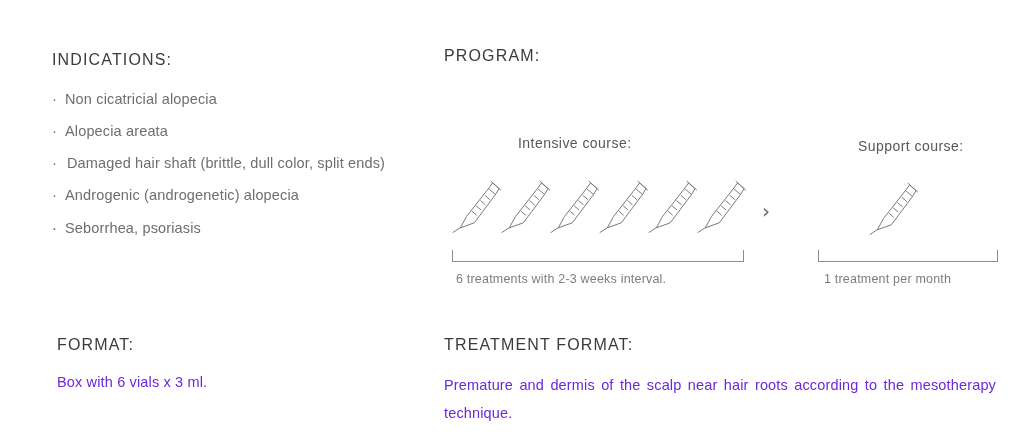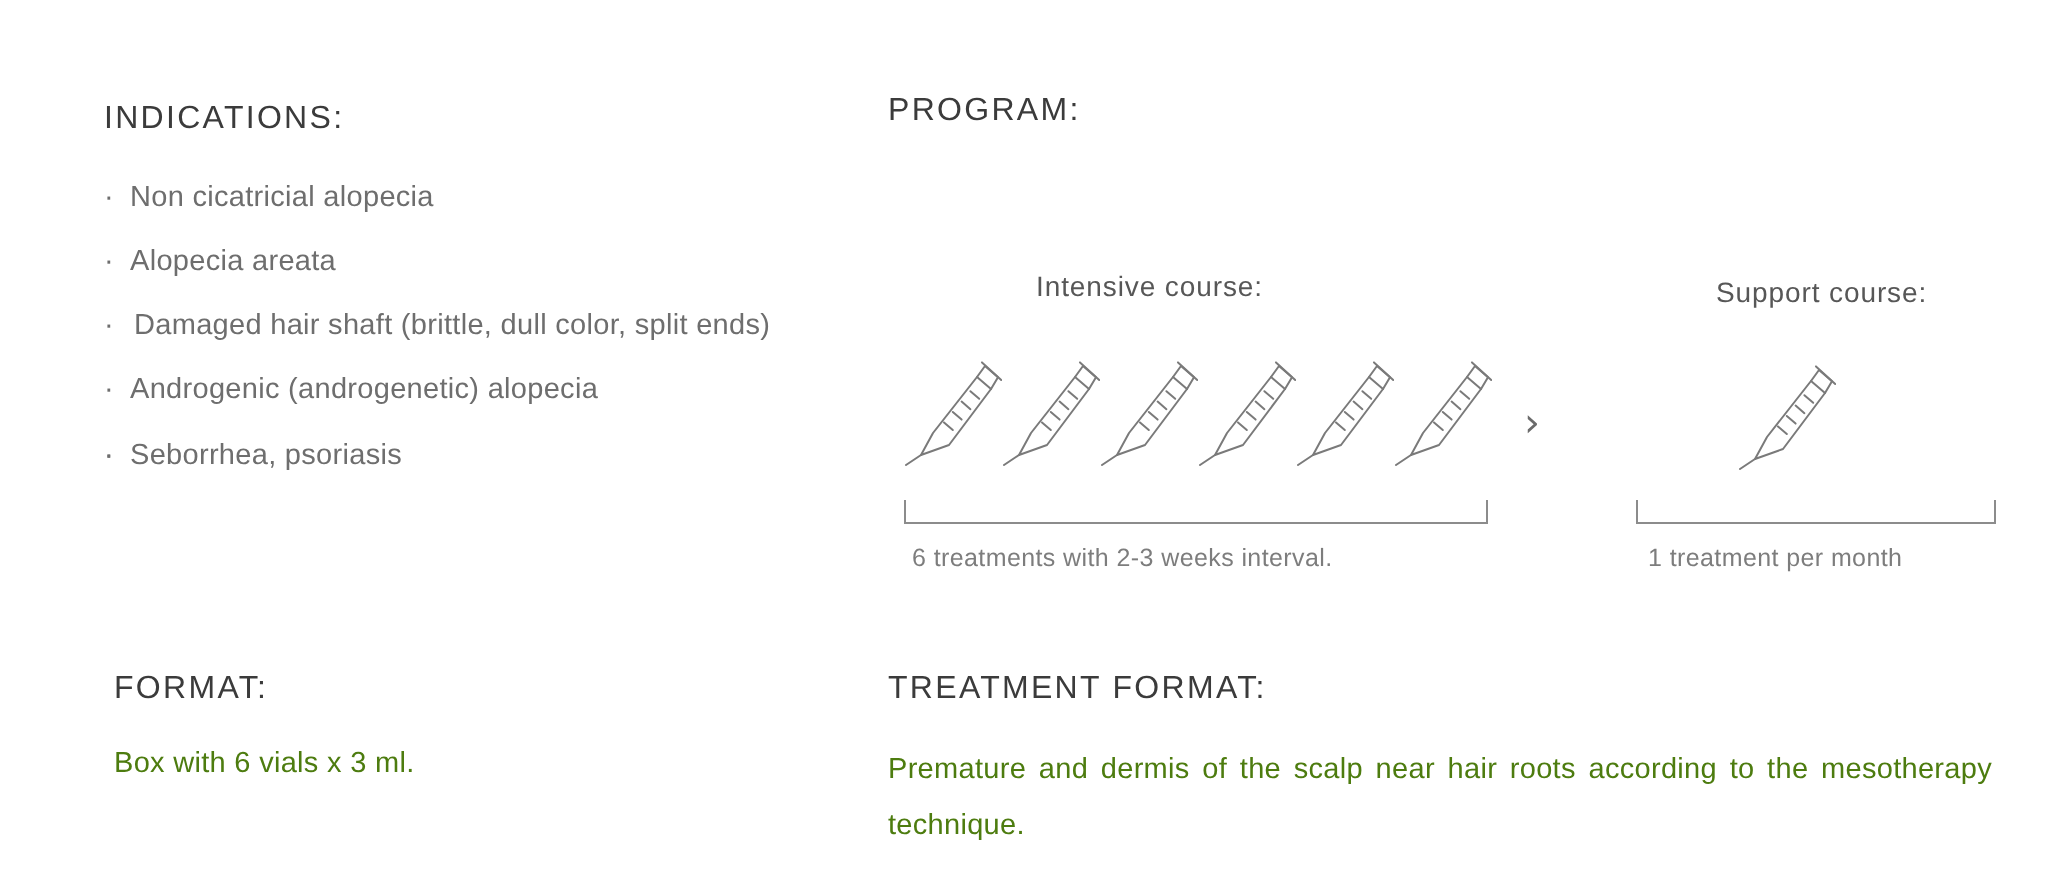--- a/index.html
+++ b/index.html
@@ -73,21 +73,21 @@
     padding-left: 15px;
   }
   .bullet.justified .btext {
     display: block;
   }
 
   
   .body-text {
     font-size: 14.5px;
     line-height: 1.32;
-    color: #4d7c0f;
+    color: #6d28d9;
     letter-spacing: 0.15px;
   }
   .body-text.justify {
     text-align: justify;
     line-height: 1.95;
   }
 
   
   .program-area {
     position: relative;

